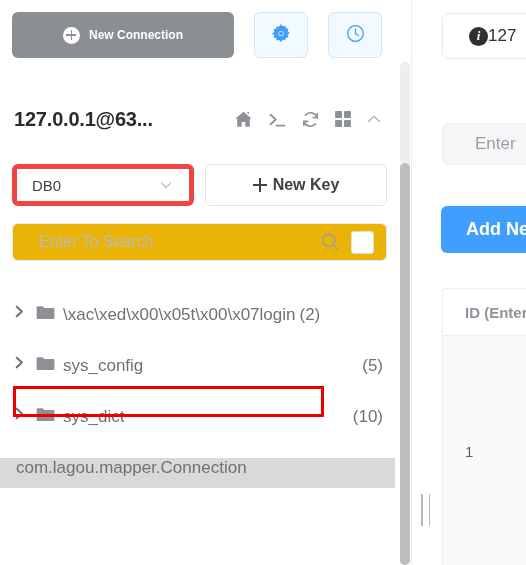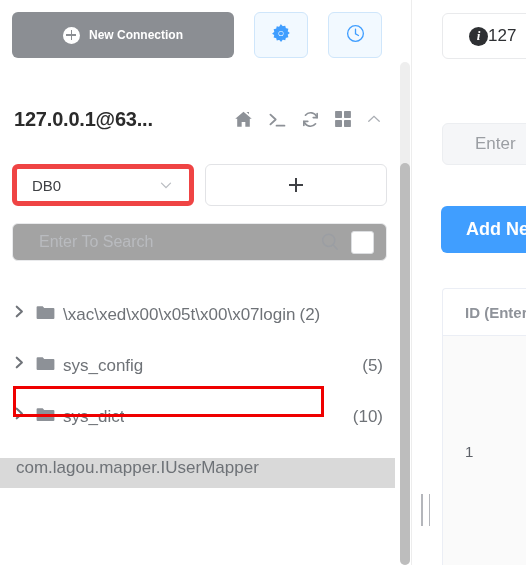--- a/index.html
+++ b/index.html
@@ -180,21 +180,21 @@
   .plain-plus::before { left: 0; top: 6.2px; width: 14px; height: 1.9px; }
   .plain-plus::after  { left: 6.2px; top: 0; width: 1.9px; height: 14px; }
 
   
   #search-row {
     position: absolute;
     left: 12px; top: 223px;
     width: 375px; height: 38px;
     border: 1px solid #e9eaec;
     border-radius: 6px;
-    background: #a3a3a3;
+    background: #eab308;
     display: flex;
     align-items: center;
     box-sizing: border-box;
   }
   #search-input {
     flex: 1 1 auto;
     border: none;
     outline: none;
     background: transparent;
     margin-left: 24px;
@@ -509,20 +509,21 @@
       <span id="db-select-value">DB0</span>
       <span id="db-chevron">
         <svg width="18" height="18" viewBox="0 0 24 24" fill="none" stroke="#b9bcc1" stroke-width="1.7" stroke-linecap="round">
           <path d="M6 9.5l6 6 6-6"></path>
         </svg>
       </span>
     </div>
 
     <button id="new-key-btn">
       <span class="plain-plus"></span>
+      <span>New Key</span>
     </button>
   </div>
 
   <div id="search-row">
     <input id="search-input" type="text" placeholder="Enter To Search" style="">
     <span id="search-icon">
       <svg width="22" height="22" viewBox="0 0 24 24" fill="none" stroke="#9b9ea3" stroke-width="1.6" stroke-linecap="round">
         <circle cx="10.6" cy="10.2" r="6.6"></circle>
         <path d="M15.6 15.3l4.2 4.6"></path>
       </svg>
@@ -571,21 +572,21 @@
       <span class="folder-icon">
         <svg width="19" height="15" viewBox="0 0 19 15" fill="#8d9197">
           <path d="M0.6 2.2a1 1 0 0 1 1-1h5.1l1.5 1.7h9.2a1 1 0 0 1 1 1v9.1a1 1 0 0 1-1 1H1.6a1 1 0 0 1-1-1z"></path>
         </svg>
       </span>
       <span class="tree-label">sys_dict</span>
       <span class="tree-count">(10)</span>
     </div>
 
     <div class="tree-row leaf selected">
-      <span class="tree-label">com.lagou.mapper.IUserMapper</span>
+      <span class="tree-label">com.lagou.mapper.Connection</span>
     </div>
   </div>
 
   <div id="annotation-box"></div>
 
   <div id="left-scrollbar">
     <div id="left-scroll-thumb"></div>
   </div>
 </div>
 

